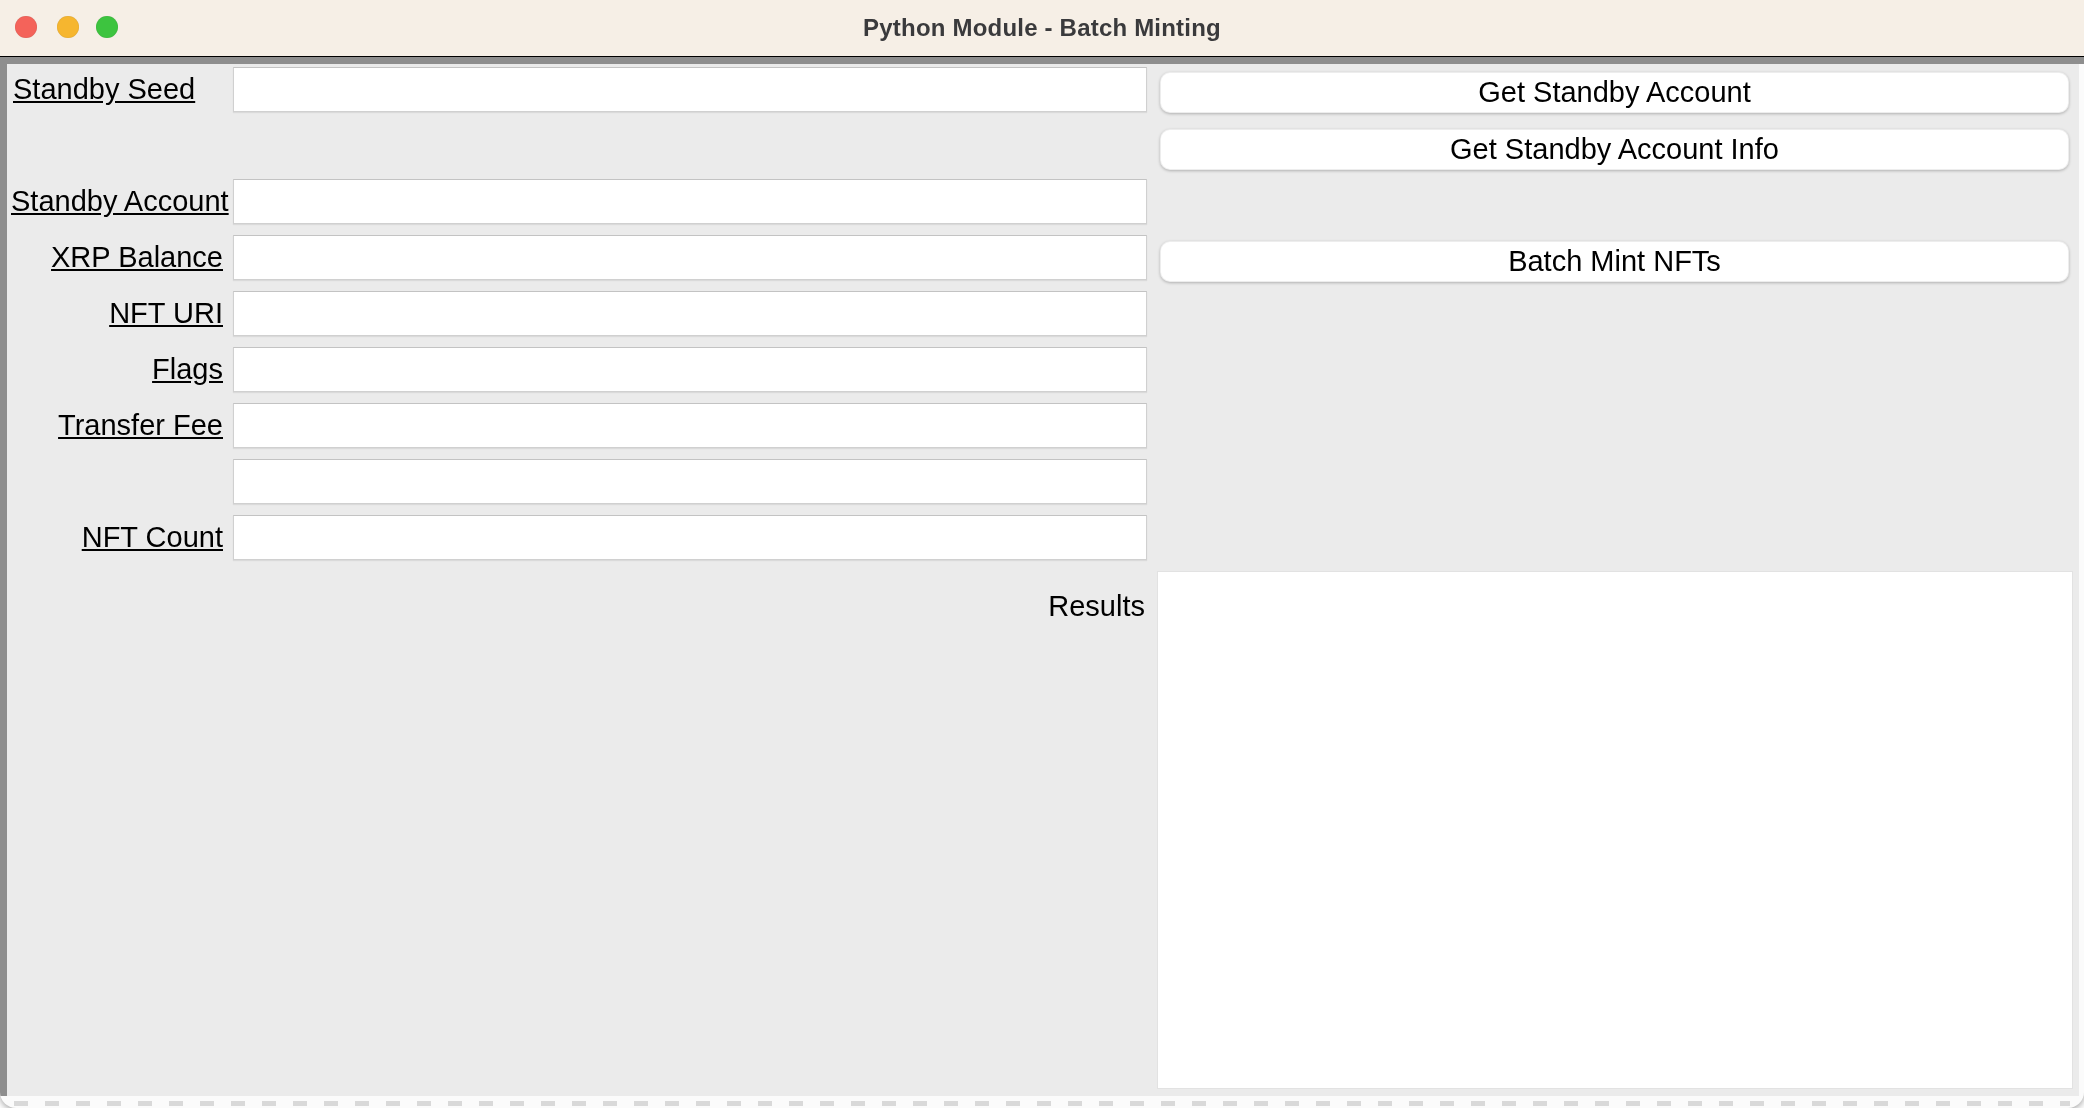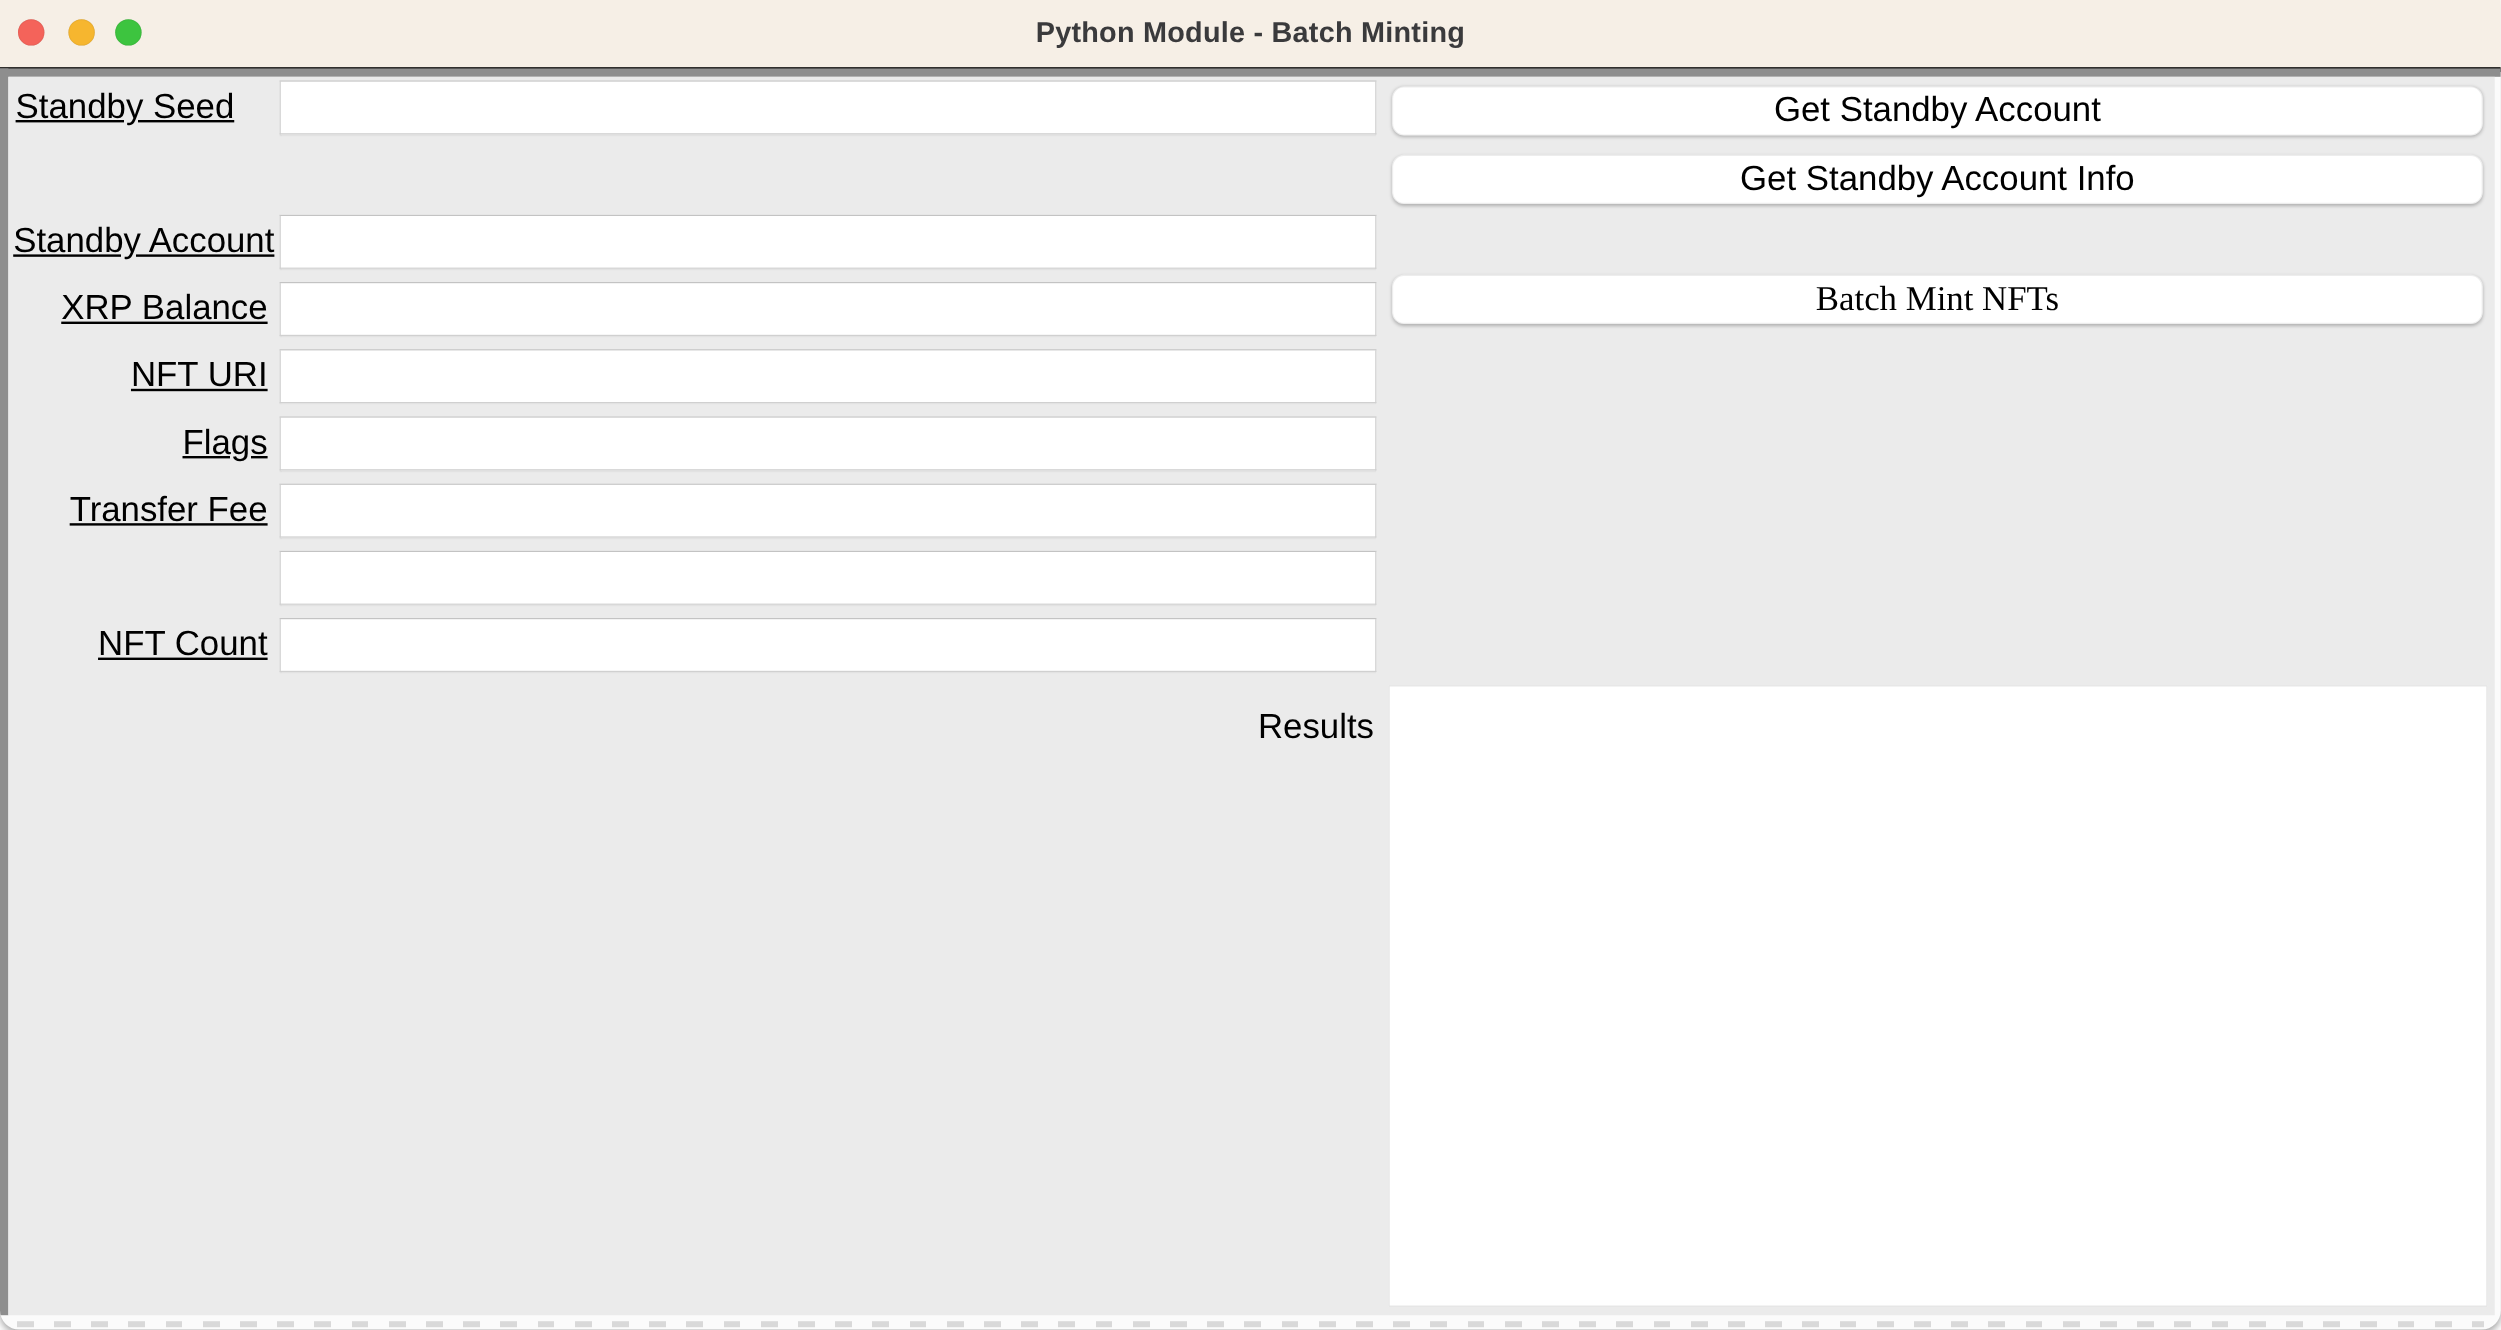--- a/index.html
+++ b/index.html
@@ -112,21 +112,21 @@
   .r0 { top: 3px;   }
   .r2 { top: 115px; }
   .r3 { top: 171px; }
   .r4 { top: 227px; }
   .r5 { top: 283px; }
   .r6 { top: 339px; }
   .r7 { top: 395px; }
   .r8 { top: 451px; }
   .b0 { top: 8px;   }
   .b1 { top: 65px;  }
-  .b2 { top: 165px; font-family: Liberation Serif, serif; }
+  .b2 { top: 177px; }
   .b3 { top: 233px; }
   .results-label {
     position: absolute;
     left: 738px; top: 526px;
     width: 400px; height: 32px;
     line-height: 32px;
     font-size: 29px;
     color: #000;
     text-align: right;
   }

